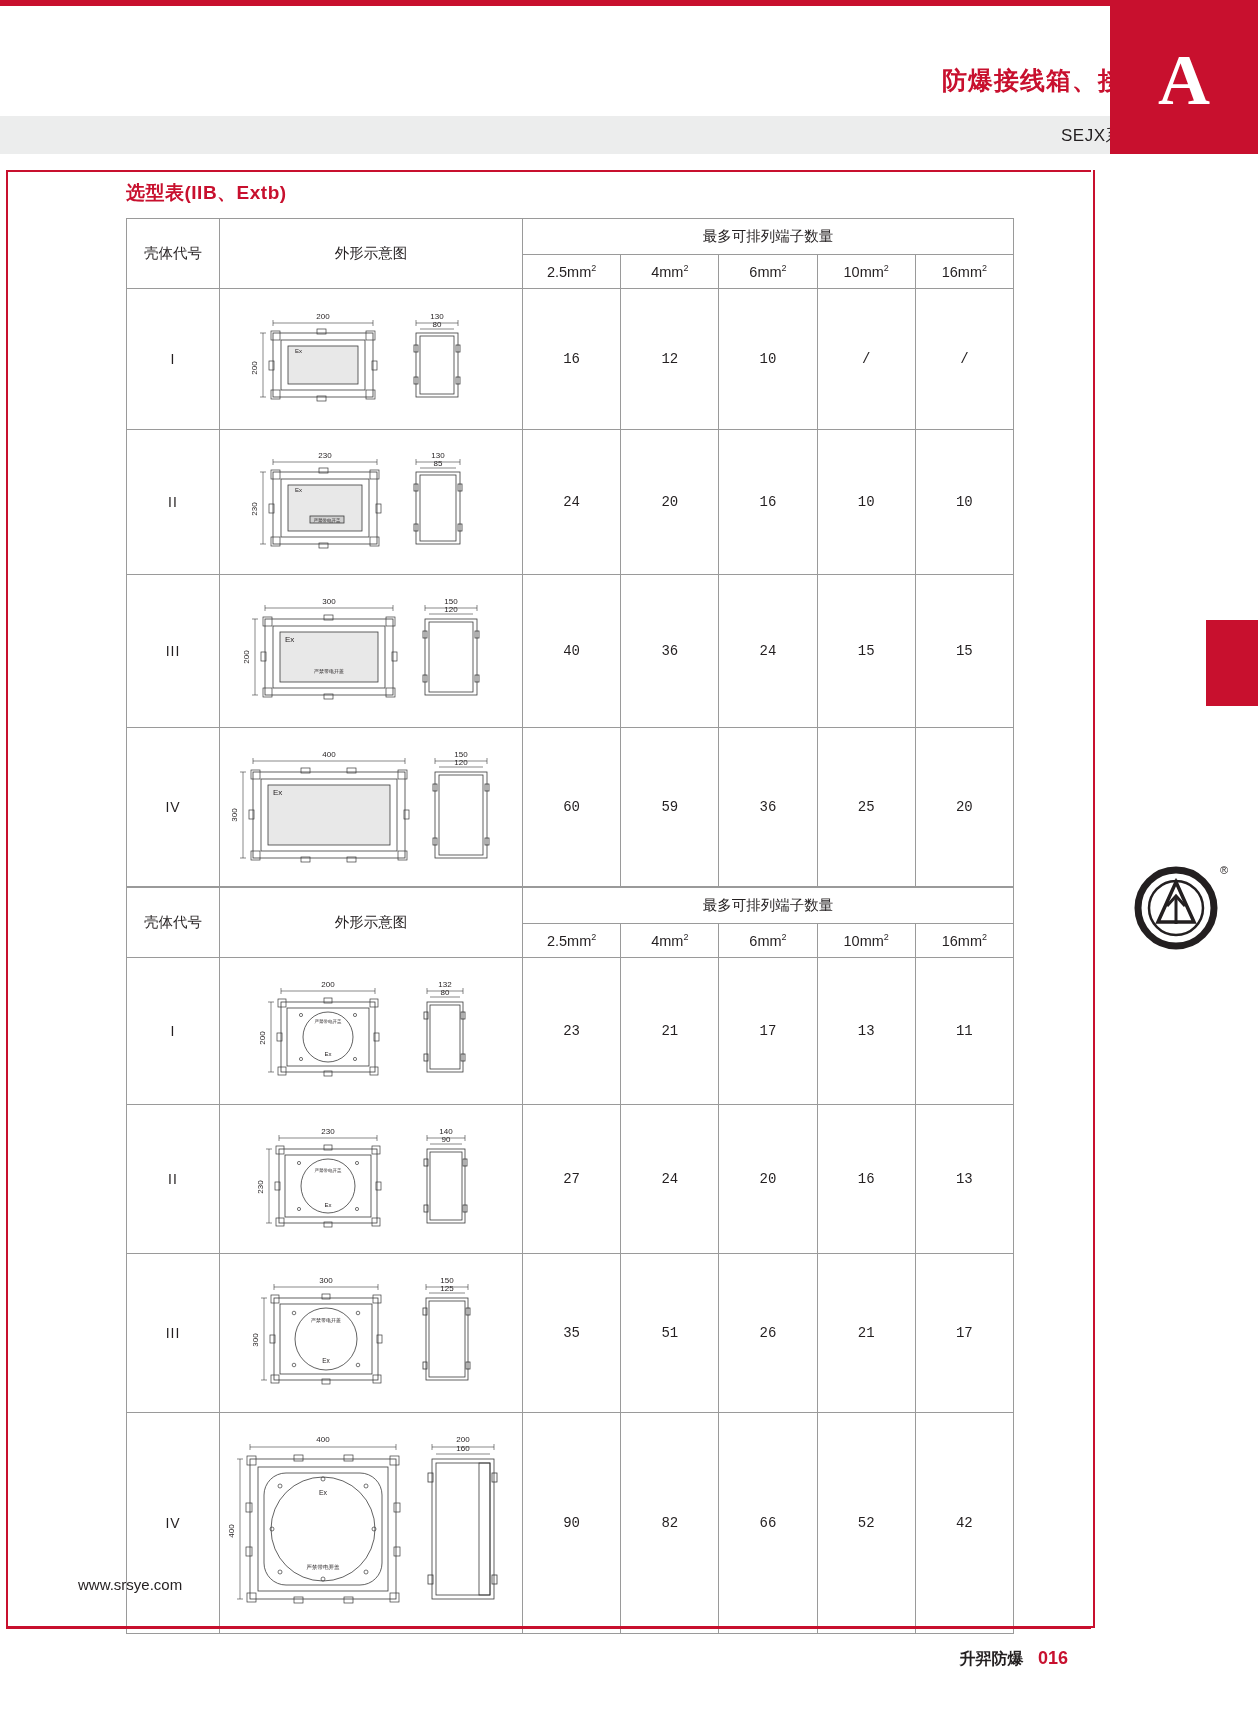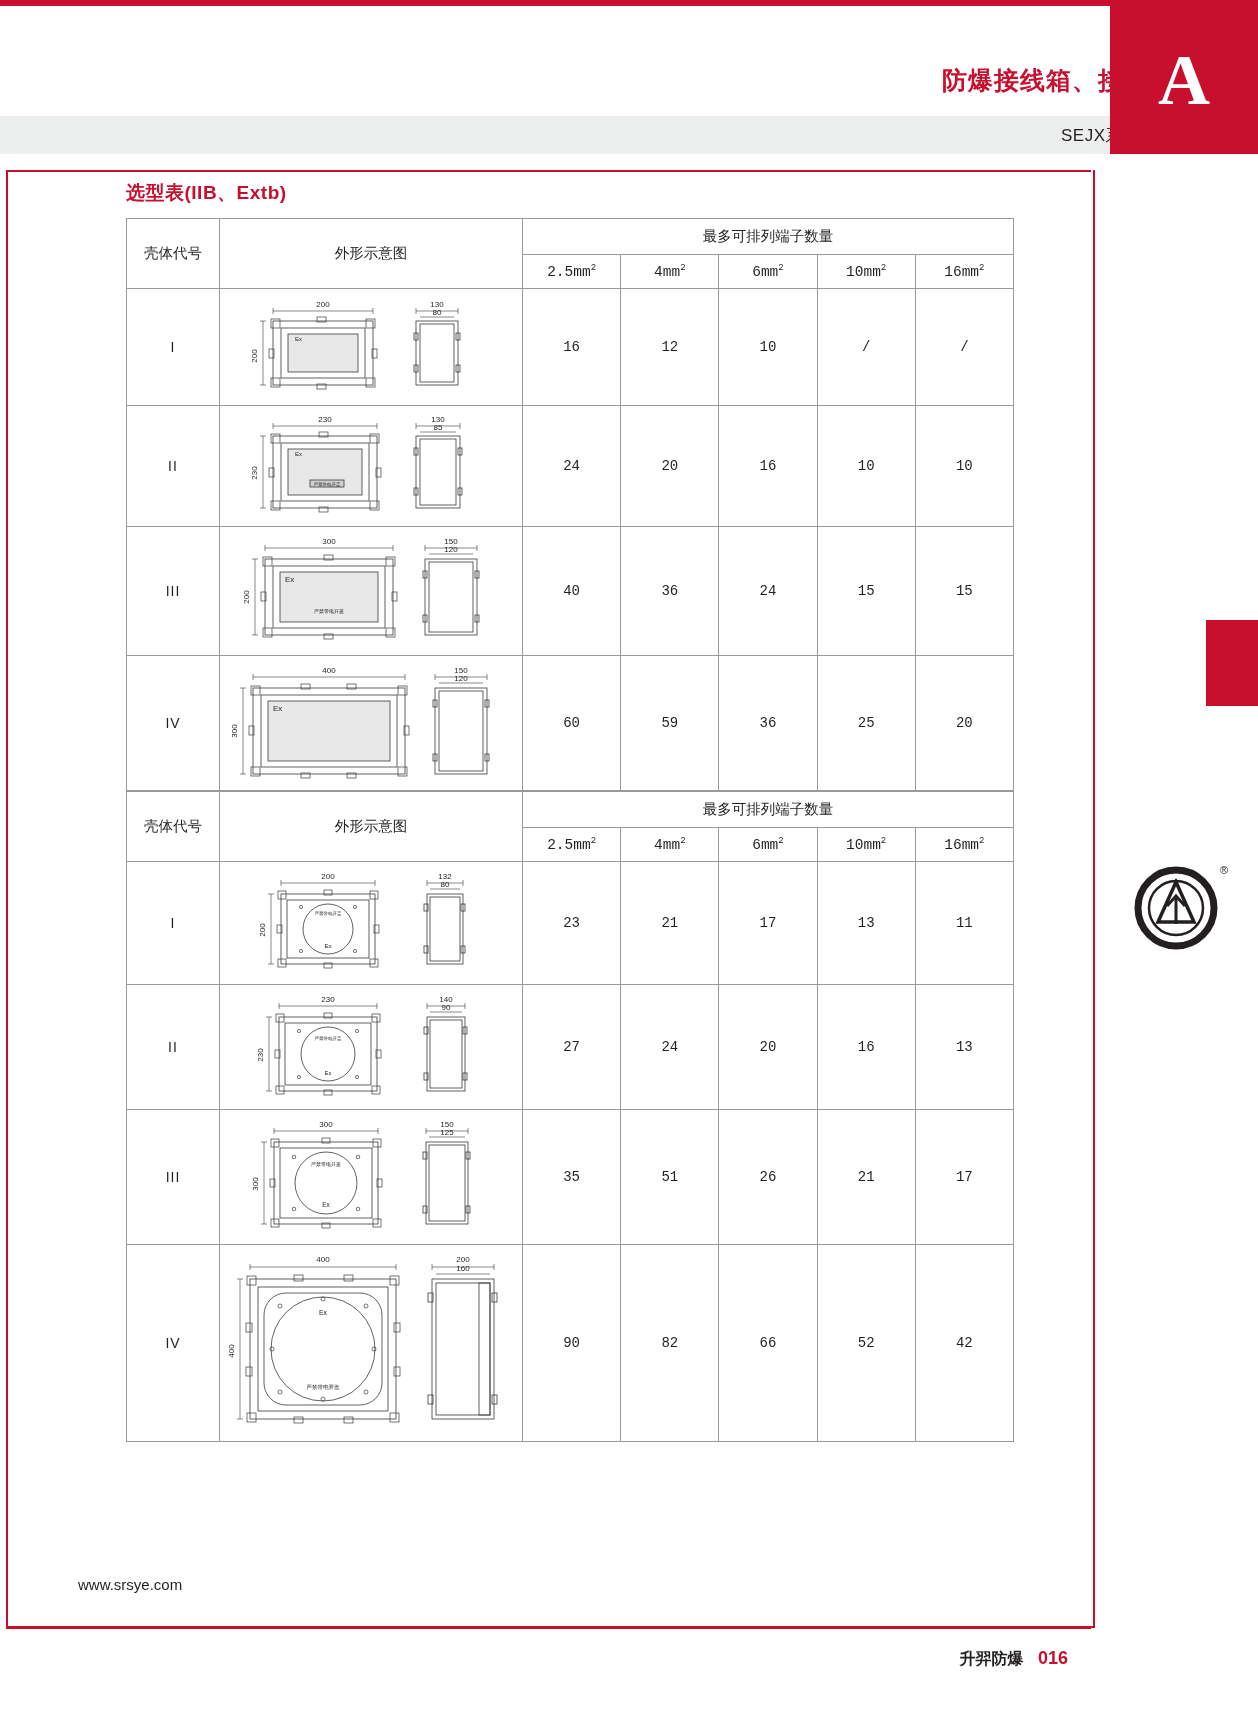--- a/index.html
+++ b/index.html
@@ -50,31 +50,31 @@
   }
   
   table.spec{
     border-collapse:collapse;width:888px;table-layout:fixed;
     border-top:1px solid #231f20;border-bottom:1px solid #231f20;
   }
   table.spec td,table.spec th{
     border:1px solid #9a9a9a;font-weight:normal;
     font-size:14px;text-align:center;vertical-align:middle;color:#231f20;
   }
-  table.spec th{font-size:14.5px;font-family:Liberation Mono, monospace;}
+  table.spec th{font-size:14.5px;}
   .hdr-code{width:90px;}
   .hdr-draw{width:300px;}
   .col-v{width:99px;}
   .grp-head{height:36px;}
   .sub-head{height:34px;}
   .sup{font-size:9px;vertical-align:super;}
   .rowcode{font-size:15px;letter-spacing:1px;}
   .val{font-size:15px;font-family:Liberation Mono, monospace;}
   
-  .dwg{padding:8px 4px;}
+  .dwg{padding:20px 4px;}
   .dwg svg{display:block;margin:0 auto;}
   
   .logo{
     position:absolute;left:1120px;top:848px;width:118px;height:118px;
   }
   
   .footer-rule{position:absolute;left:6px;top:1626px;width:1085px;height:3px;background:#c8102e;}
   .footer-url{position:absolute;left:78px;top:1576px;font-size:15px;color:#231f20;}
   .footer-right{position:absolute;right:190px;top:1648px;font-size:16px;font-weight:bold;color:#231f20;margin-left:36px;}
   .footer-page{color:#c8102e;font-size:18px;font-weight:bold;margin-left:10px;}

